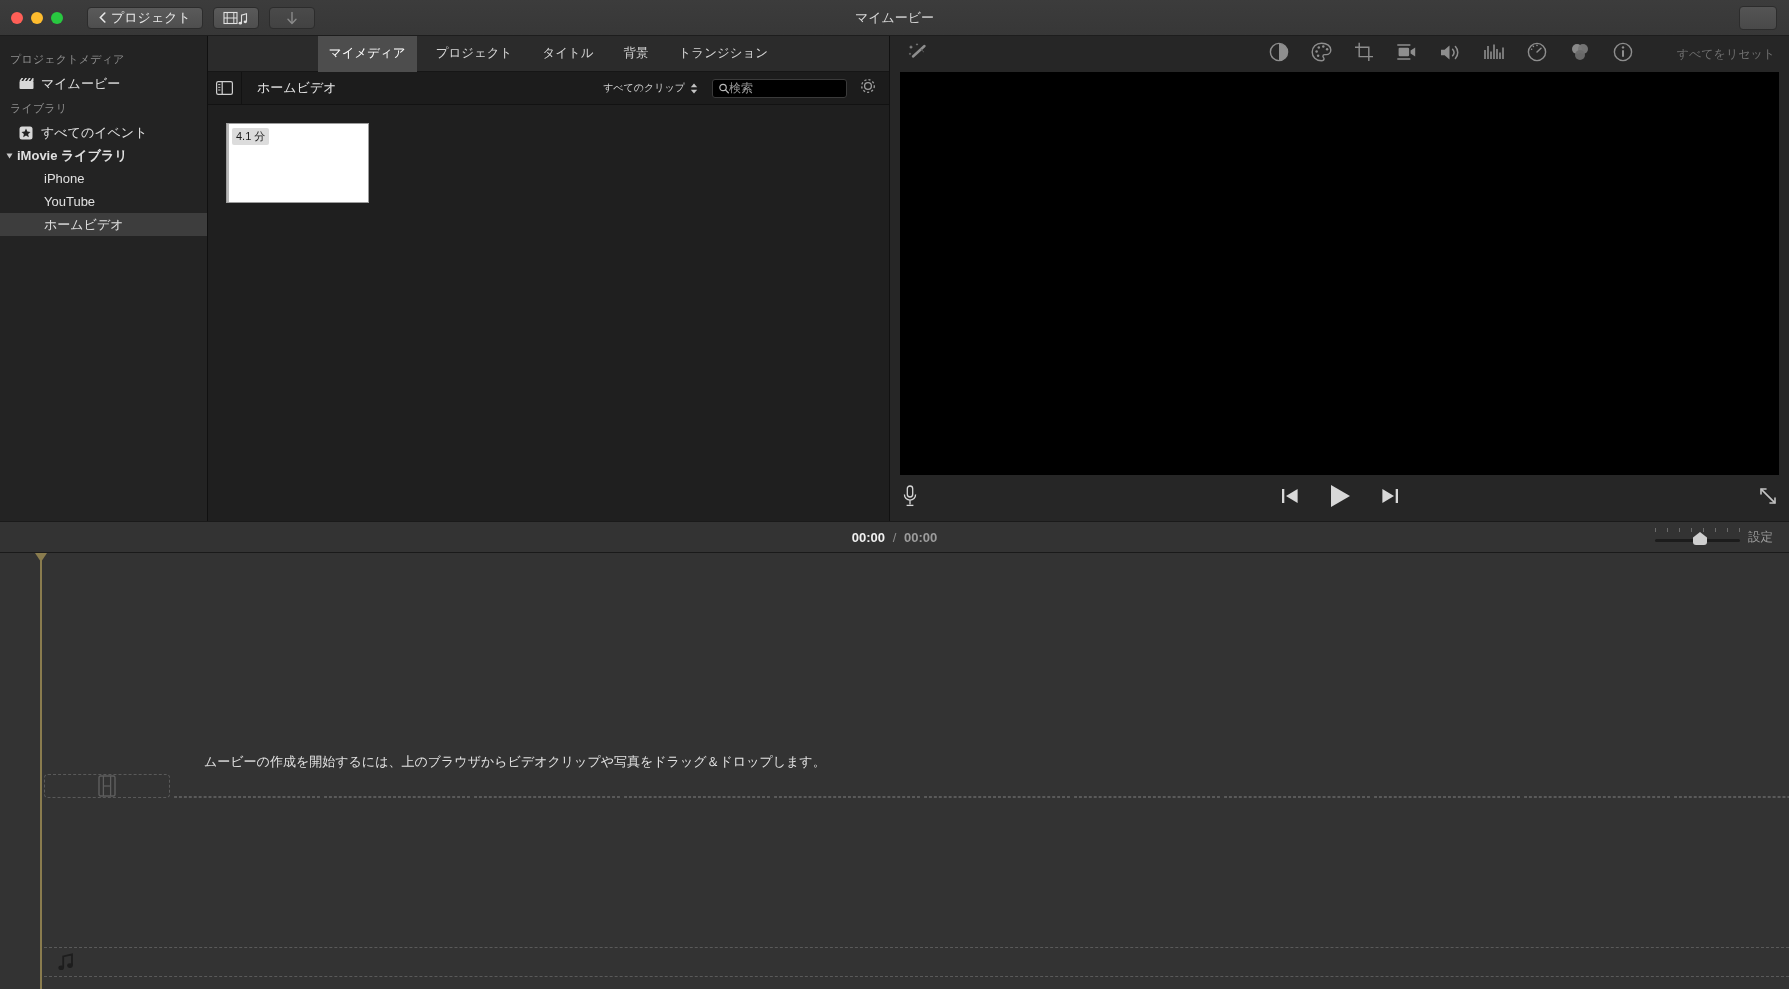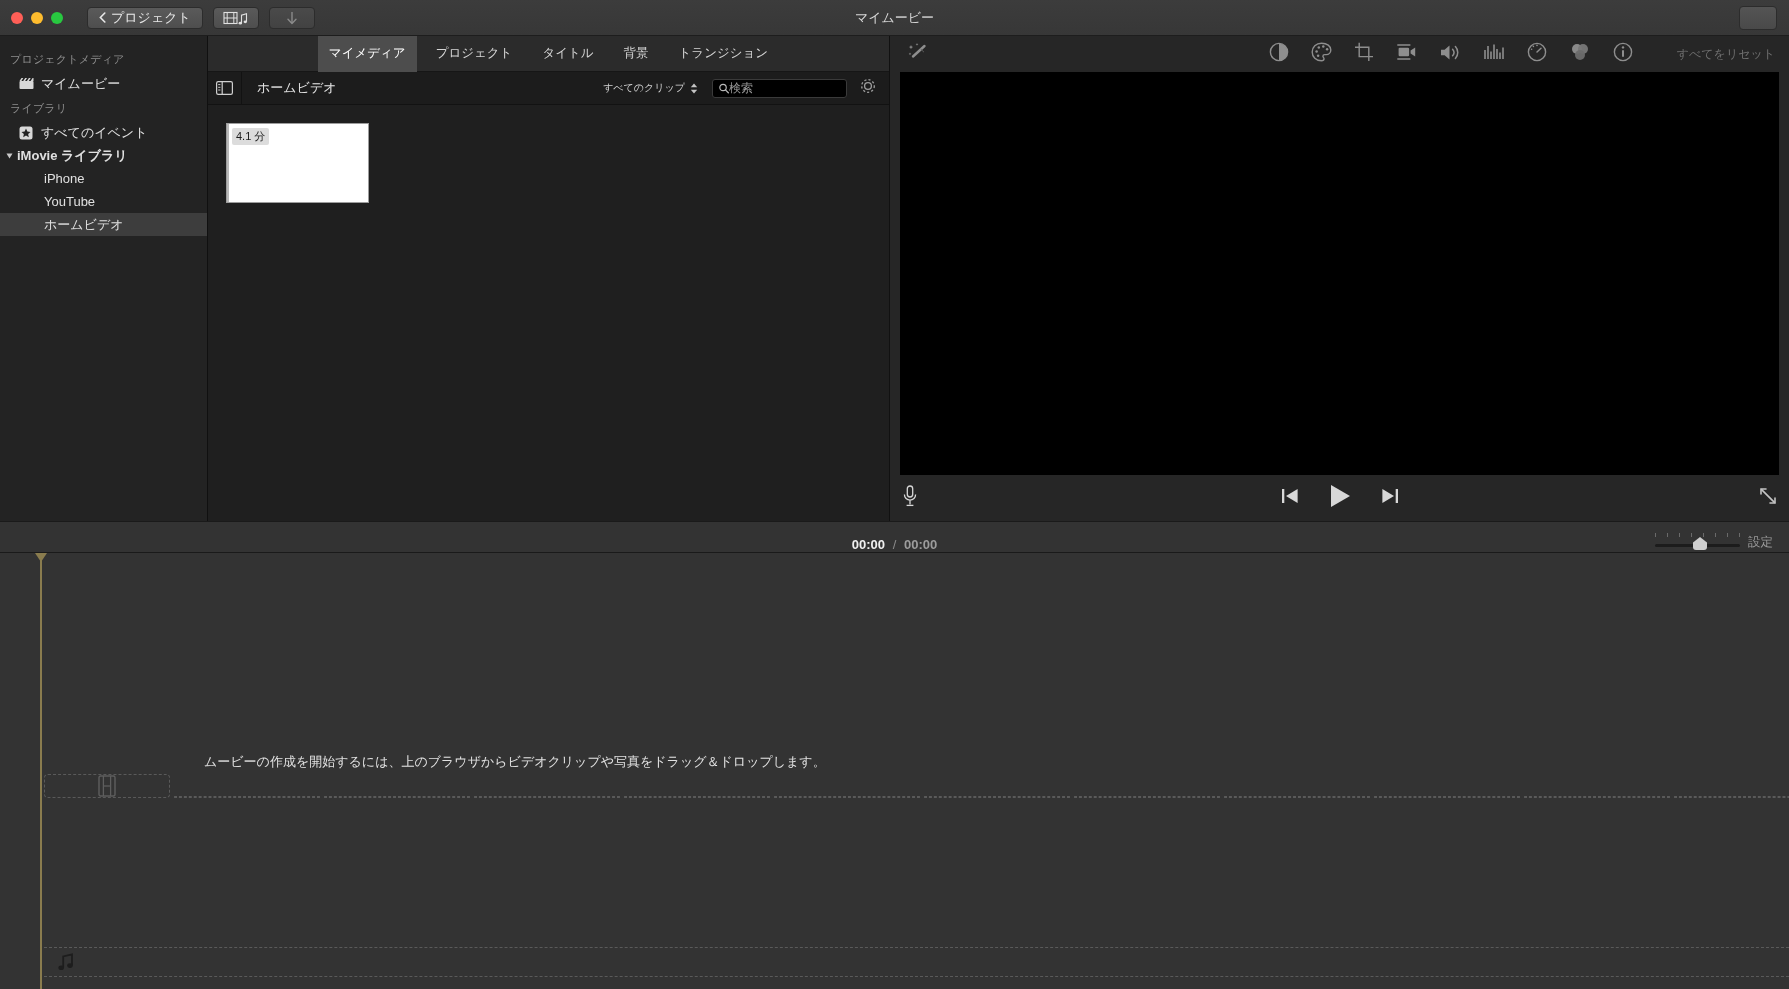--- a/index.html
+++ b/index.html
@@ -140,21 +140,21 @@
     position: absolute; left: 0; right: 0; display: flex;
     align-items: center; justify-content: center; gap: 28px; pointer-events: none;
   }
   .transport > * { pointer-events: auto; }
   .expand { margin-left: auto; }
 
   
   .tl-toolbar {
     height: 32px; flex: 0 0 32px; background: #333333;
     border-top: 1px solid #1a1a1a; border-bottom: 1px solid #1a1a1a;
-    display: flex; align-items: flex-end; position: relative;
+    display: flex; align-items: center; position: relative;
   }
   .timecode {
     position: absolute; left: 0; right: 0; text-align: center;
     font-size: 13px; color: #9c9c9c; font-weight: bold;
   }
   .timecode .cur { color: #f0f0f0; }
   .timecode .sep { color: #8a8a8a; font-weight: normal; padding: 0 4px; }
   .tl-right { margin-left: auto; display: flex; align-items: center; gap: 8px; padding-right: 16px; }
   .zoomslider { width: 85px; position: relative; height: 20px; }
   .zs-ticks { position: absolute; top: 1px; left: 0; width: 100%; display: flex; justify-content: space-between; }

